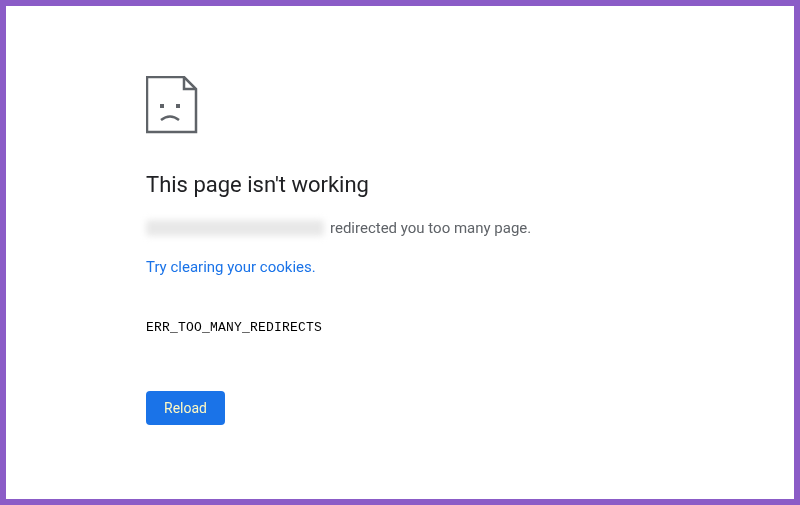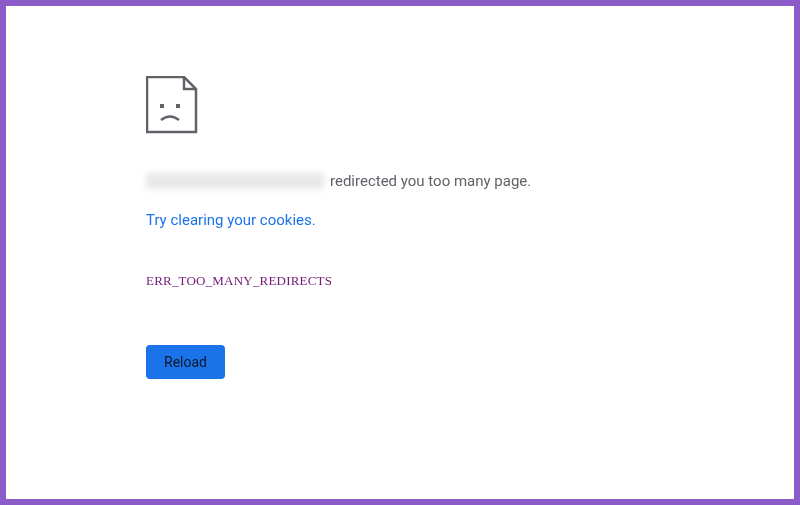--- a/index.html
+++ b/index.html
@@ -42,29 +42,29 @@
     .suggestion {
       margin-bottom: 35px;
     }
     .suggestion a {
       color: #1a73e8;
       text-decoration: none;
       font-size: 15px;
     }
     .error-code {
       font-size: 13px;
-      color: #701a75;
-      font-family: Liberation Serif, serif;
+      color: #000000;
+      font-family: Liberation Mono, monospace;
       letter-spacing: 0.2px;
       margin-bottom: 56px;
       margin-top: 44px;
     }
     .reload-btn {
       background: #1a73e8;
-      color: #0f172a;
+      color: #fef9c3;
       border: none;
       border-radius: 4px;
       padding: 9px 18px;
       font-size: 14px;
       font-family: inherit;
       cursor: pointer;
     }
   </style>
 </head>
 <body>
@@ -74,20 +74,21 @@
   <div class="icon-wrap">
     <svg width="52" height="58" viewBox="0 0 52 58">
       <path d="M 1 1 L 38 1 L 50 13 L 50 56 L 1 56 Z" fill="none" stroke="#5f6368" stroke-width="2.5"></path>
       <path d="M 38 1 L 38 13 L 50 13" fill="none" stroke="#5f6368" stroke-width="2.5"></path>
       <rect x="14" y="28" width="4" height="4" fill="#5f6368"></rect>
       <rect x="30" y="28" width="4" height="4" fill="#5f6368"></rect>
       <path d="M 15 44 Q 24 37 33 44" fill="none" stroke="#5f6368" stroke-width="2.5"></path>
     </svg>
   </div>
 
+  <h1 class="heading">This page isn't working</h1>
 
   <div class="message">
     <span class="blurred-host"></span>
     <span>redirected you too many page.</span>
   </div>
 
   <div class="suggestion">
     <a href="#">Try clearing your cookies.</a>
   </div>
 

